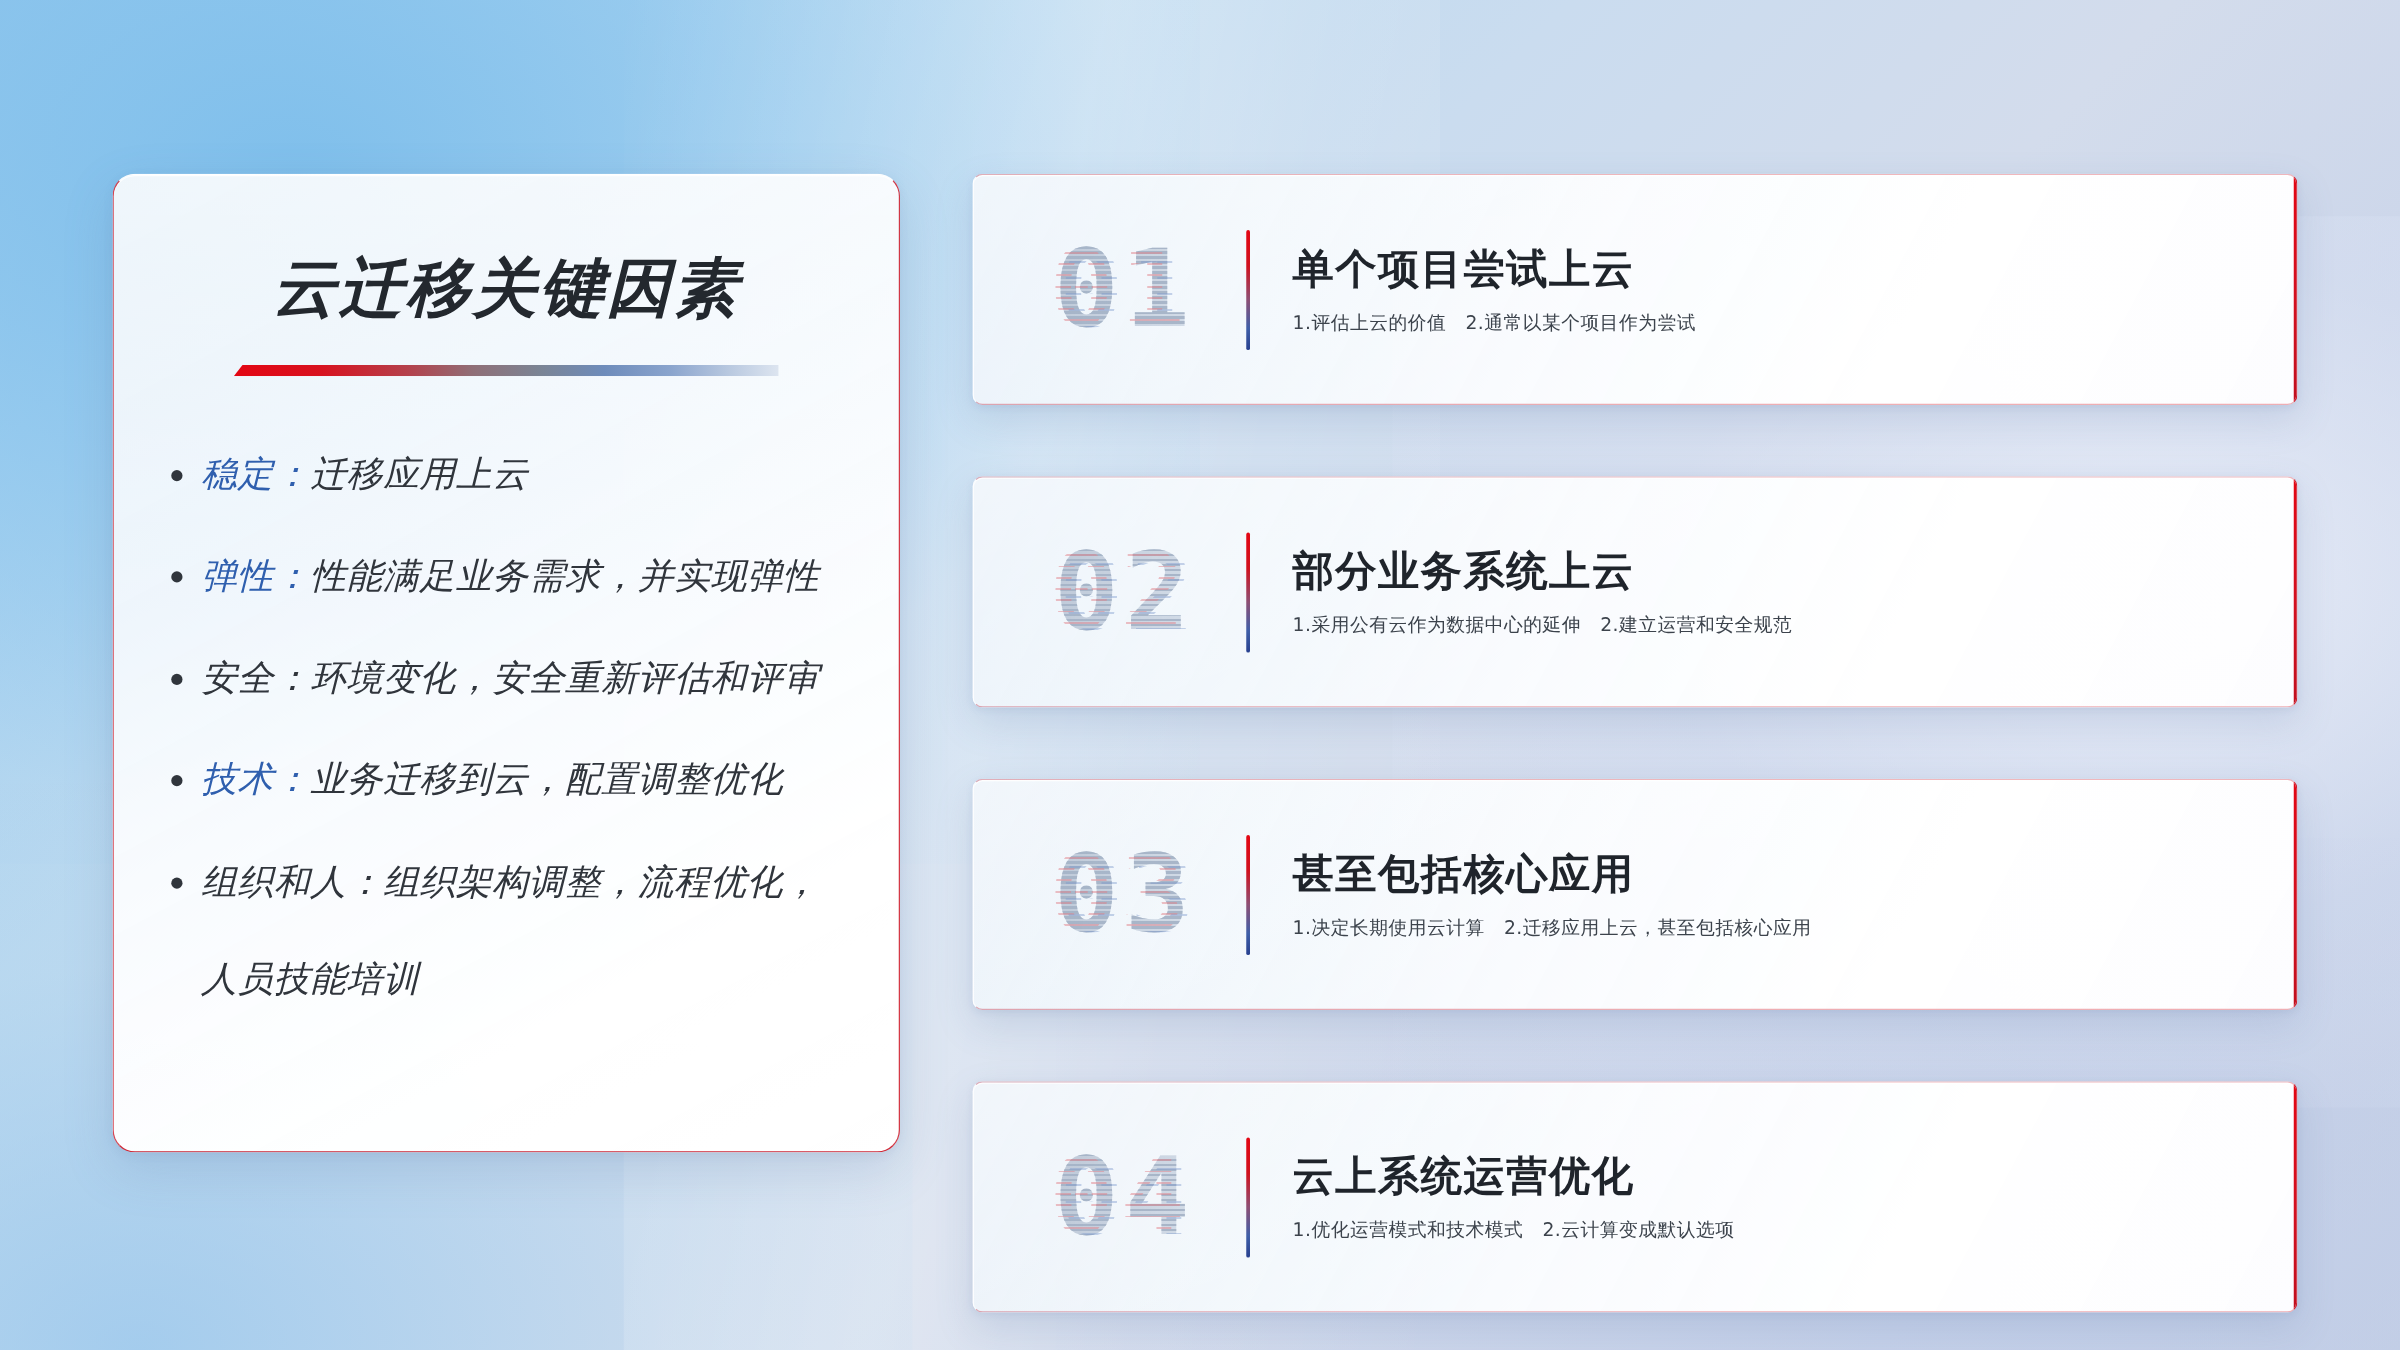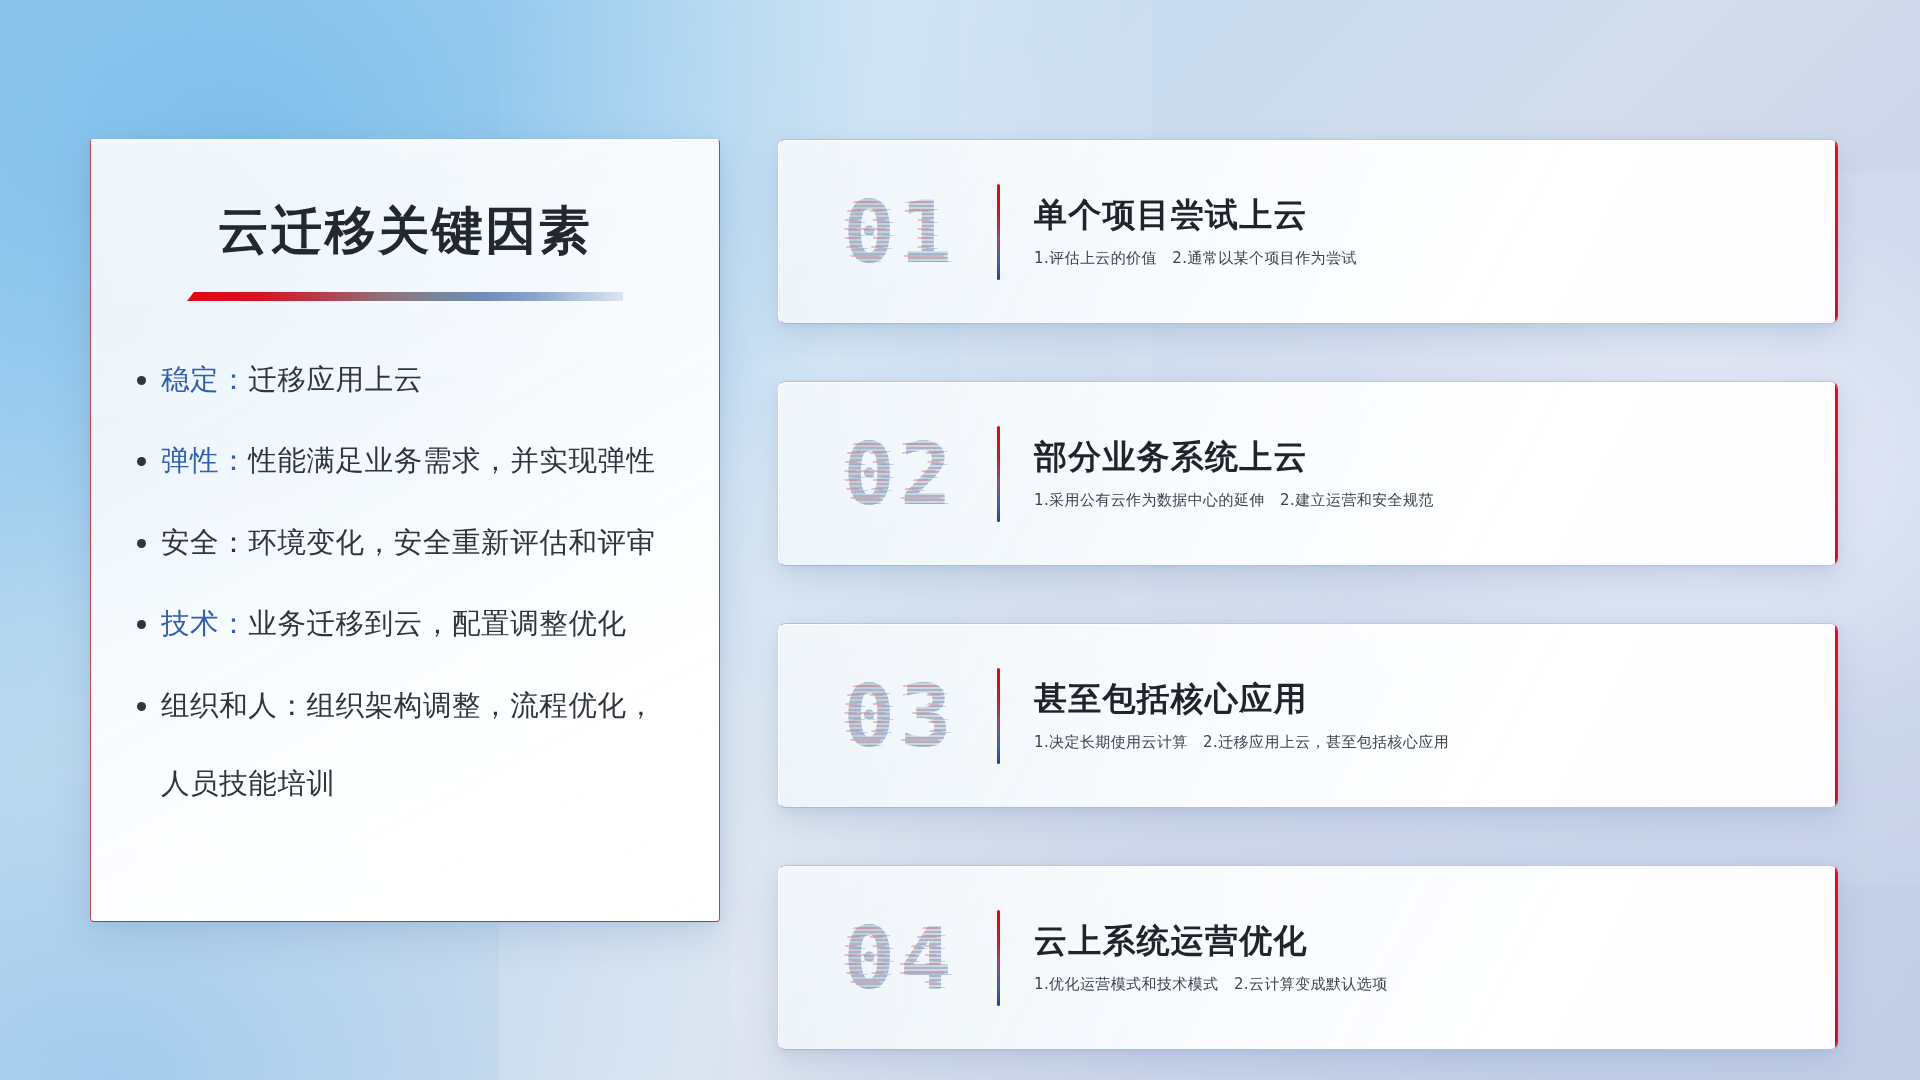--- a/index.html
+++ b/index.html
@@ -50,34 +50,35 @@
       rgba(255,255,255,0) 0%, rgba(255,255,255,0.30) 46%,
       rgba(255,255,255,0.12) 68%, rgba(255,255,255,0) 100%);
   }
 
   
   #stage { position:absolute; inset:0; z-index:2; }
 
   
   #left-card {
     position:absolute; left:90px; top:139px; width:630px; height:783px;
-    border-radius:4px;
+    border-radius:18px;
     background:linear-gradient(152deg,
       rgba(226,238,248,0.94) 0%, rgba(238,245,251,0.95) 22%,
       rgba(250,252,254,0.97) 52%, rgba(255,255,255,0.99) 78%,
       rgba(255,255,255,1) 100%);
     border:1.6px solid rgba(206,22,37,0.18);
     border-bottom-color:rgba(206,22,37,0.92);
     border-left-color:rgba(206,22,37,0.80);
     border-right-color:rgba(206,22,37,0.85);
     border-top-color:rgba(255,255,255,0.85);
     box-shadow:0 14px 40px rgba(90,120,165,0.20),
                0 2px 8px rgba(90,120,165,0.10),
                inset 0 1px 0 rgba(255,255,255,0.9);
     overflow:hidden;
+    font-style:italic;
   }
   #left-card::before {
     content:""; position:absolute; left:0; right:0; top:0; height:46%;
     background:linear-gradient(180deg, rgba(255,255,255,0.55) 0%, rgba(255,255,255,0) 100%);
     pointer-events:none;
   }
   .lc-inner { position:relative; z-index:1; padding:46px 44px 0 44px; }
 
   #panel-title {
     font-size:51px; font-weight:700; color:#23282e;

